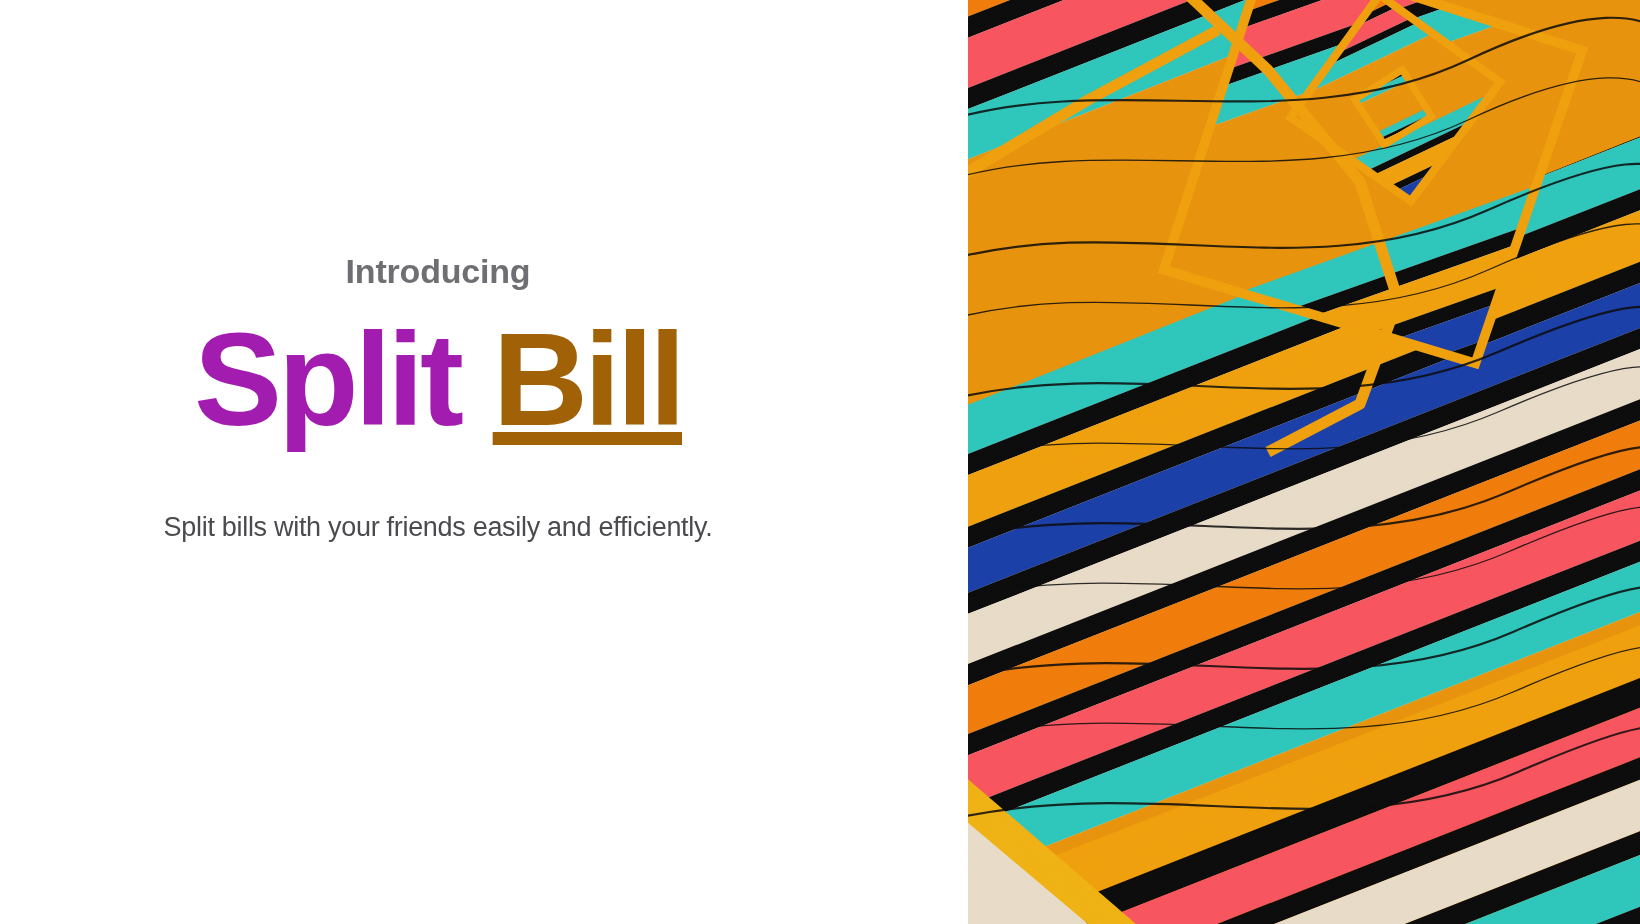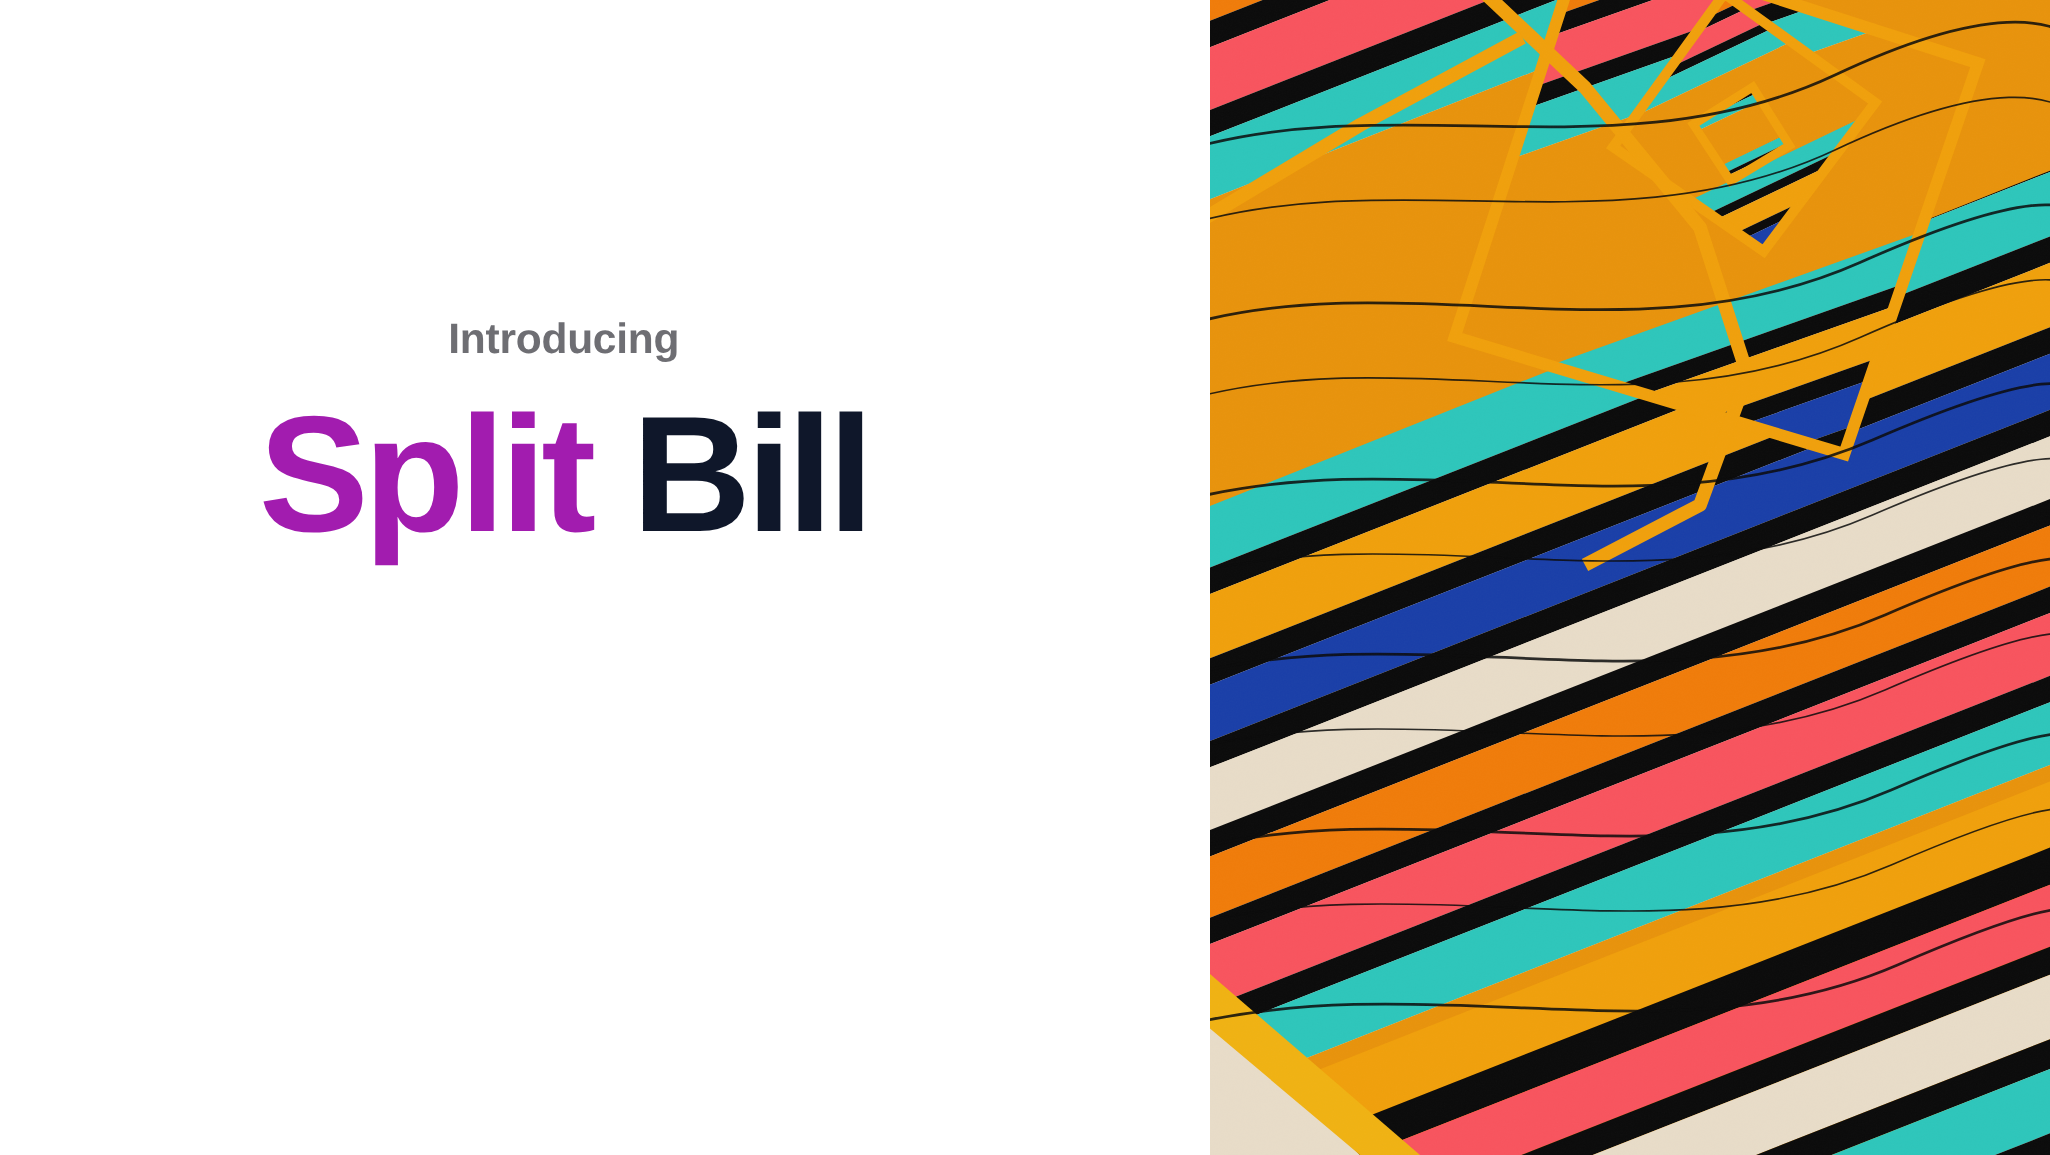--- a/index.html
+++ b/index.html
@@ -14,21 +14,21 @@
   .hero{
     position:relative;
     width:968px;height:924px;
     background:#ffffff;
     flex:0 0 968px;
   }
   .hero-inner{
     position:absolute;
     left:0;top:0;
     width:868px;
-    padding-left:17px;
+    padding-left:4px;
     top:252px;
     text-align:center;
   }
   .eyebrow{
     font-size:34px;
     font-weight:700;
     color:#6e6e73;
     letter-spacing:-0.2px;
     line-height:1.15;
     margin:0 0 22px 0;
@@ -37,21 +37,21 @@
   .headline{
     font-size:132px;
     font-weight:900;
     line-height:1.02;
     letter-spacing:-4px;
     margin:0;
     text-align:center;
     white-space:nowrap;
   }
   .headline .w1{color:#a21caf;}
-  .headline .w2{color:#0f172a;}
+  .headline .w2{color:#a16207;text-decoration:underline;}
   .subtitle{
     font-size:27px;
     font-weight:400;
     color:#4b4b4f;
     letter-spacing:-0.3px;
     line-height:1.3;
     margin:62px 0 0 0;
     text-align:center;
     white-space:nowrap;
   }
@@ -71,20 +71,21 @@
 
 <div class="page">
 
   <section class="hero">
     <div class="hero-inner">
 
       <p class="eyebrow">Introducing</p>
 
       <h1 class="headline"><span class="w1">Split</span><span class="w-space"> </span><span class="w2">Bill</span></h1>
 
+      <p class="subtitle">Split bills with your friends easily and efficiently.</p>
 
     </div>
   </section>
 
   <aside class="art">
     <svg class="art-canvas" viewBox="0 0 672 924" preserveAspectRatio="xMidYMid slice">
       <defs>
 
         <filter id="grain" x="0" y="0" width="100%" height="100%">
           <feTurbulence type="fractalNoise" baseFrequency="0.9" numOctaves="3" result="n"></feTurbulence>

